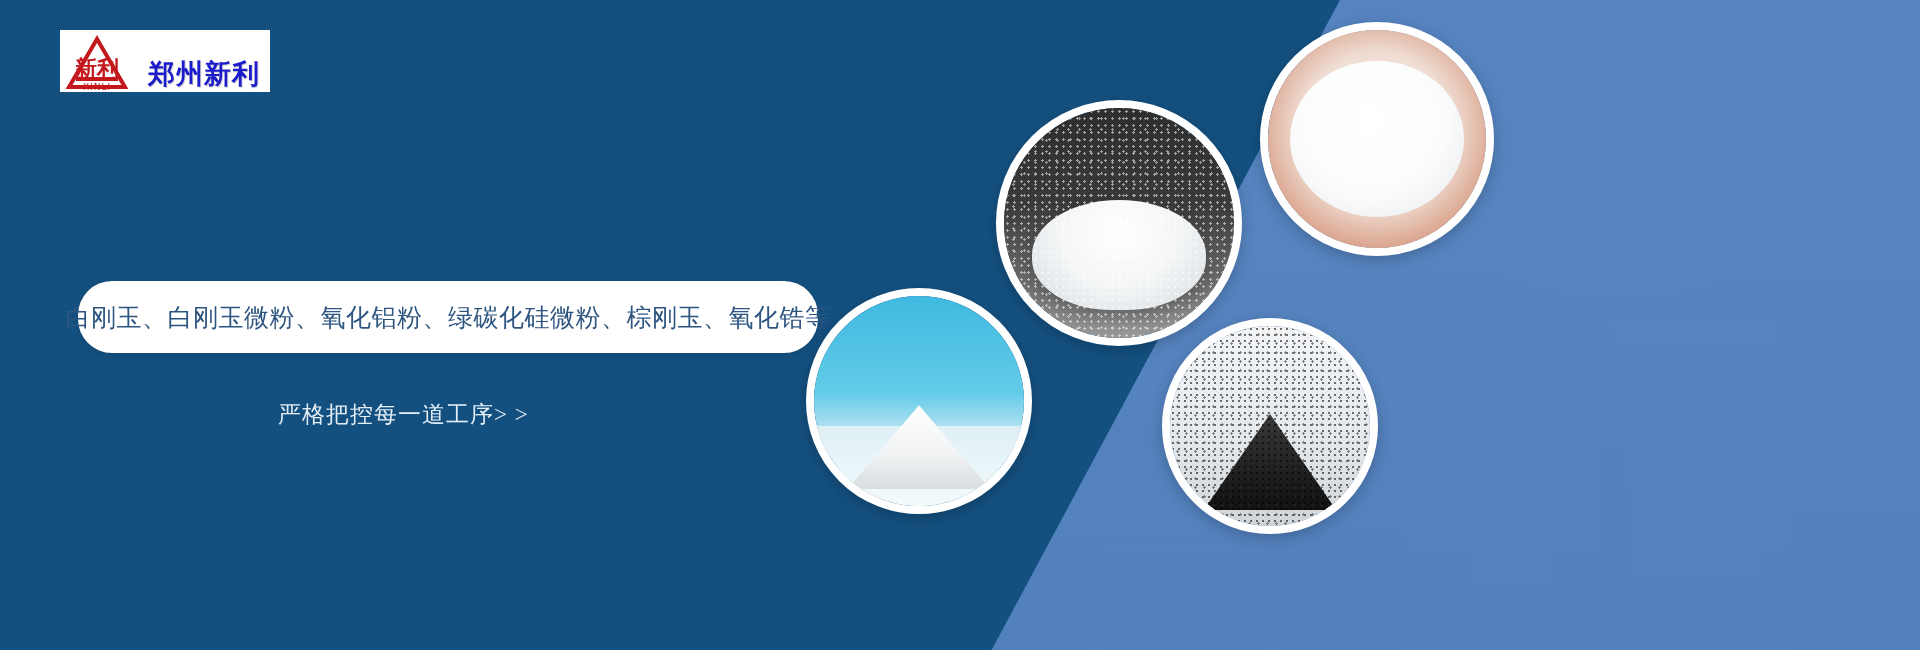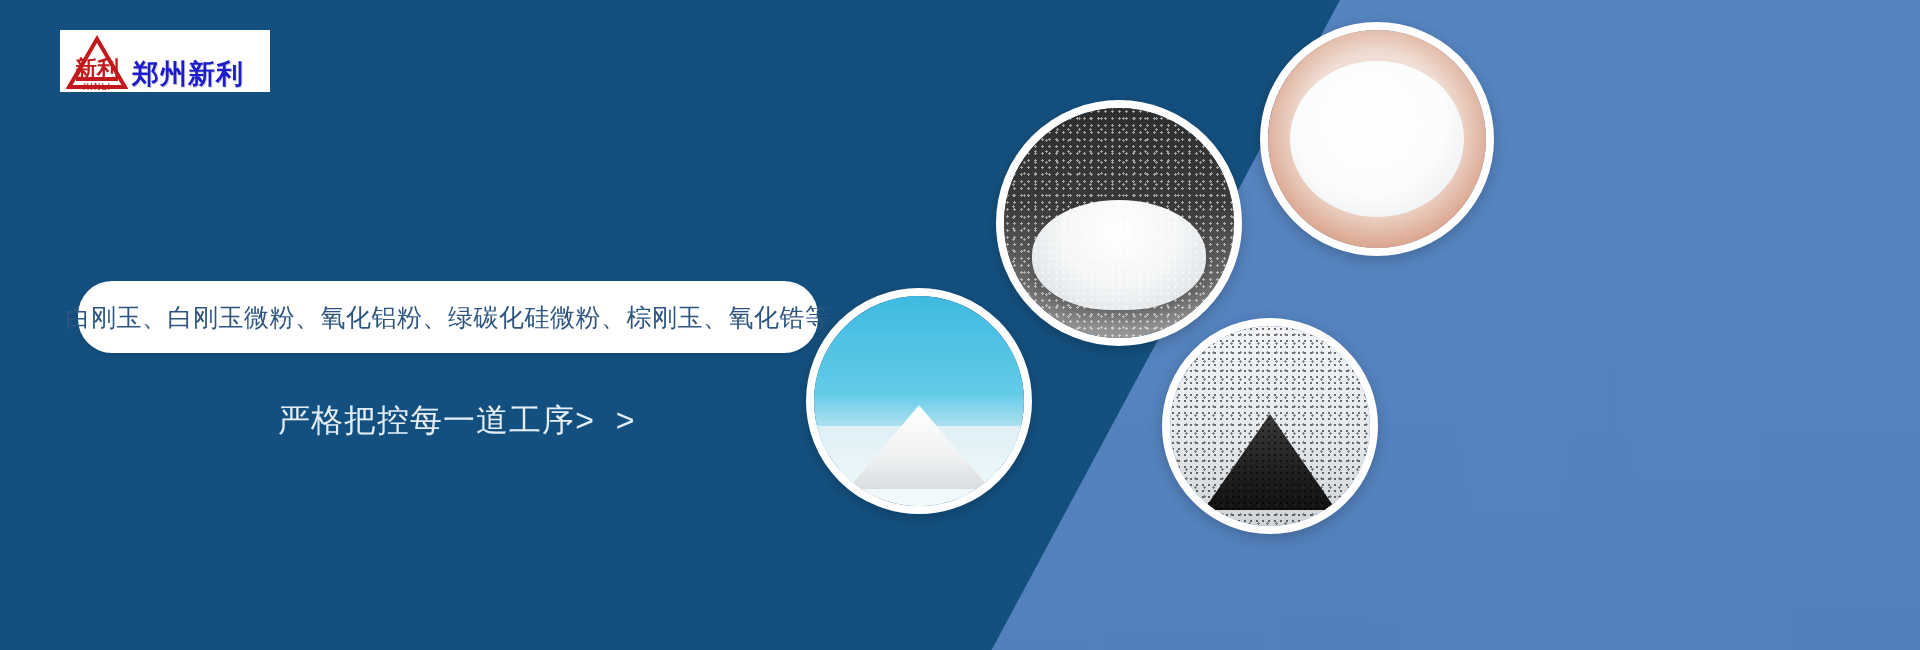--- a/index.html
+++ b/index.html
@@ -57,21 +57,21 @@
 
   
   .logo-box{
     position:absolute;left:60px;top:30px;width:210px;height:62px;background:#fff;
     display:flex;align-items:flex-end;padding:0 6px;box-sizing:border-box;
   }
   .logo-mark{position:relative;width:62px;height:58px;flex:0 0 62px;}
   .logo-mark svg{display:block;}
   .logo-name{
     color:#1c1ccb;font-weight:bold;font-size:27px;letter-spacing:1px;
-    margin-left:4px;white-space:nowrap;
+    margin-left:20px;white-space:nowrap;
     font-family:Liberation Serif, serif;
     text-shadow:1px 1px 0 rgba(0,0,0,.18);
   }
 
   
   .headline{
     position:absolute;left:36px;top:142px;
     color:#ffffff;font-weight:bold;font-size:50px;letter-spacing:2px;white-space:nowrap;
     font-family:"DejaVu Sans","Liberation Sans",sans-serif;
     text-shadow:0 2px 4px rgba(0,0,0,.18);
@@ -81,22 +81,22 @@
     background:#ffffff;border-radius:34px;
     display:flex;align-items:center;justify-content:center;
     box-shadow:0 2px 6px rgba(0,0,0,.12);
   }
   .pill-text{
     color:#2d5580;font-size:25px;letter-spacing:.5px;white-space:nowrap;
     font-family:"DejaVu Sans","Liberation Sans",sans-serif;
   }
   .subline{
     position:absolute;left:278px;top:399px;
-    color:#e3edf6;font-size:32px;letter-spacing:1px;white-space:nowrap;
-    font-family:Liberation Mono, monospace;
+    color:#e3edf6;font-size:23px;letter-spacing:1px;white-space:nowrap;
+    font-family:Liberation Serif, serif;
     text-align:right;
   }
 
   
   .circle{
     position:absolute;border-radius:50%;overflow:hidden;
     border:8px solid #ffffff;box-sizing:border-box;
     box-shadow:0 4px 14px rgba(0,0,0,.22);
   }
   .c-grit-white{left:996px;top:100px;width:246px;height:246px;}

